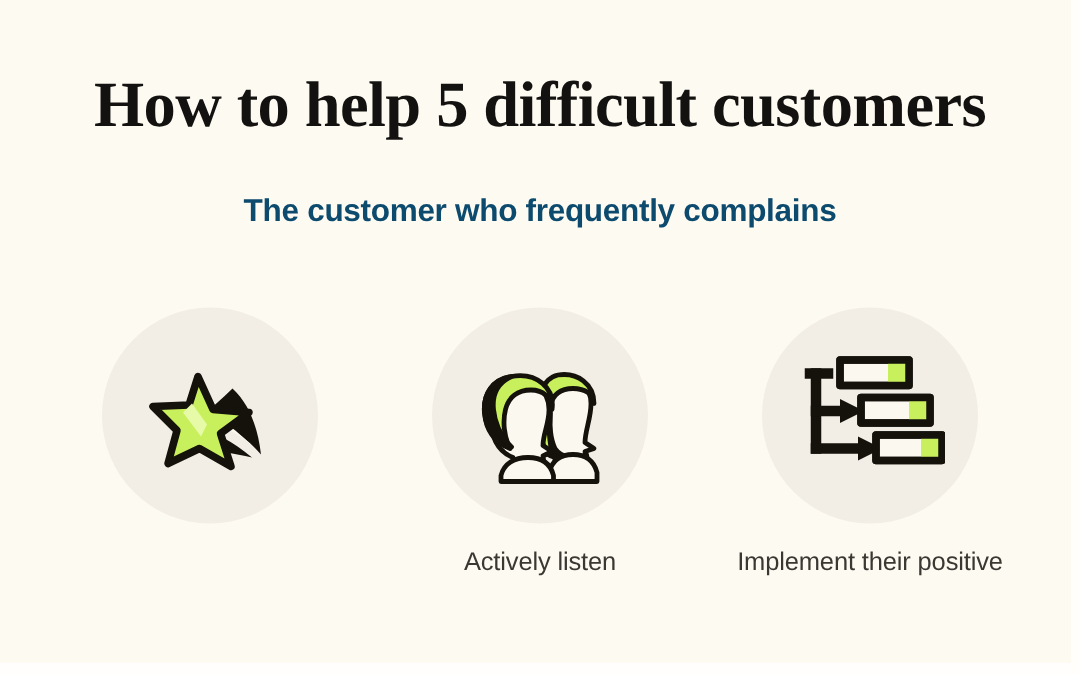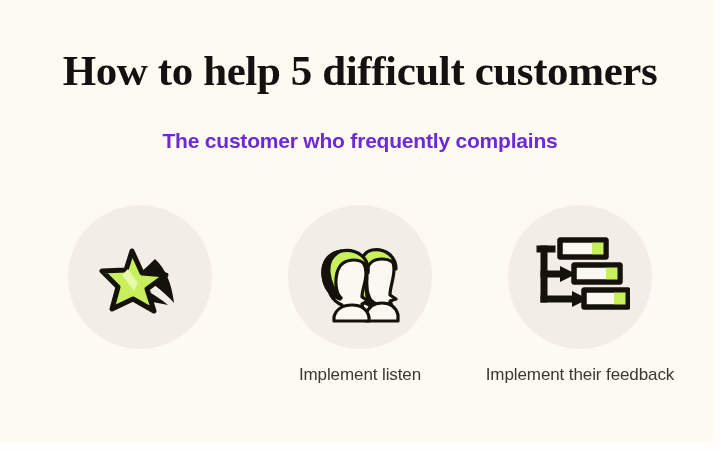--- a/index.html
+++ b/index.html
@@ -41,21 +41,21 @@
     position: absolute;
     left: 0;
     top: 127px;
     width: 720px;
     text-align: center;
     font-family: "Liberation Sans", sans-serif;
     font-weight: bold;
     font-size: 21px;
     line-height: 28px;
     letter-spacing: -0.2px;
-    color: #6d28d9;
+    color: #0c4a6e;
     white-space: nowrap;
   }
   .cards {
     position: absolute;
     left: 0;
     top: 205px;
     width: 720px;
     display: flex;
     justify-content: center;
     align-items: flex-start;
@@ -129,21 +129,21 @@
                        C 46 84, 38 84, 32 82 L 32 76 C 22 72, 17 62, 17 48 C 17 36, 20 28, 28 26 Z" fill="#FBF8F0"></path>
               <path d="M31 22 C 18 24, 12 34, 13 46 C 14 58, 20 66, 30 70 C 26 62, 25 52, 27 44
                        C 29 36, 35 31, 44 31 C 52 31, 58 36, 58 44 C 60 30, 48 19, 31 22 Z" fill="#C8F05C"></path>
               <path d="M13 46 C 12 34, 18 24, 31 22 C 22 26, 18 34, 19 44 C 20 54, 24 62, 31 69
                        C 21 66, 14 58, 13 46 Z" fill="#15120C"></path>
               <path d="M24 88 C 26 80, 33 76, 42 76 C 51 76, 57 80, 59 88 L 59 92 L 24 92 Z" fill="#FBF8F0"></path>
             </g>
           </svg>
         </span>
       </div>
-      <div class="caption">Implement listen</div>
+      <div class="caption">Actively listen</div>
     </div>
 
     <div class="card">
       <div class="circle">
         <span>
           <svg width="100" height="84" viewBox="0 0 100 84">
             <g fill="none" stroke="#15120C" stroke-width="7" stroke-linecap="square">
               <path d="M10 14 L 22 14"></path>
               <path d="M14 14 L 14 64"></path>
               <path d="M14 39 L 30 39"></path>
@@ -158,17 +158,17 @@
               <rect x="44" y="30" width="46" height="17" fill="#FBF8F0"></rect>
               <rect x="76" y="30" width="14" height="17" fill="#C8F05C" stroke="none"></rect>
               <rect x="44" y="30" width="46" height="17" fill="none"></rect>
               <rect x="54" y="55" width="44" height="17" fill="#FBF8F0"></rect>
               <rect x="84" y="55" width="14" height="17" fill="#C8F05C" stroke="none"></rect>
               <rect x="54" y="55" width="44" height="17" fill="none"></rect>
             </g>
           </svg>
         </span>
       </div>
-      <div class="caption">Implement their feedback</div>
+      <div class="caption">Implement their positive</div>
     </div>
 
   </div>
 </div>
 
 </body></html>

